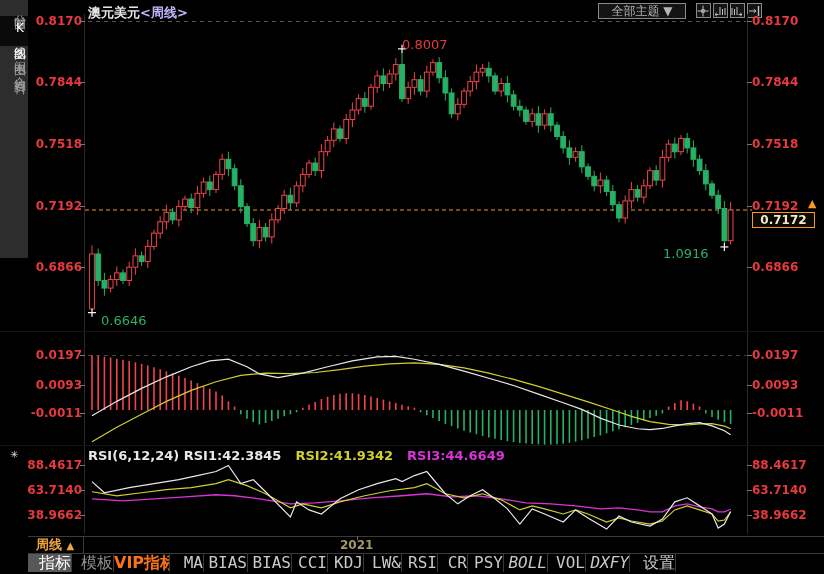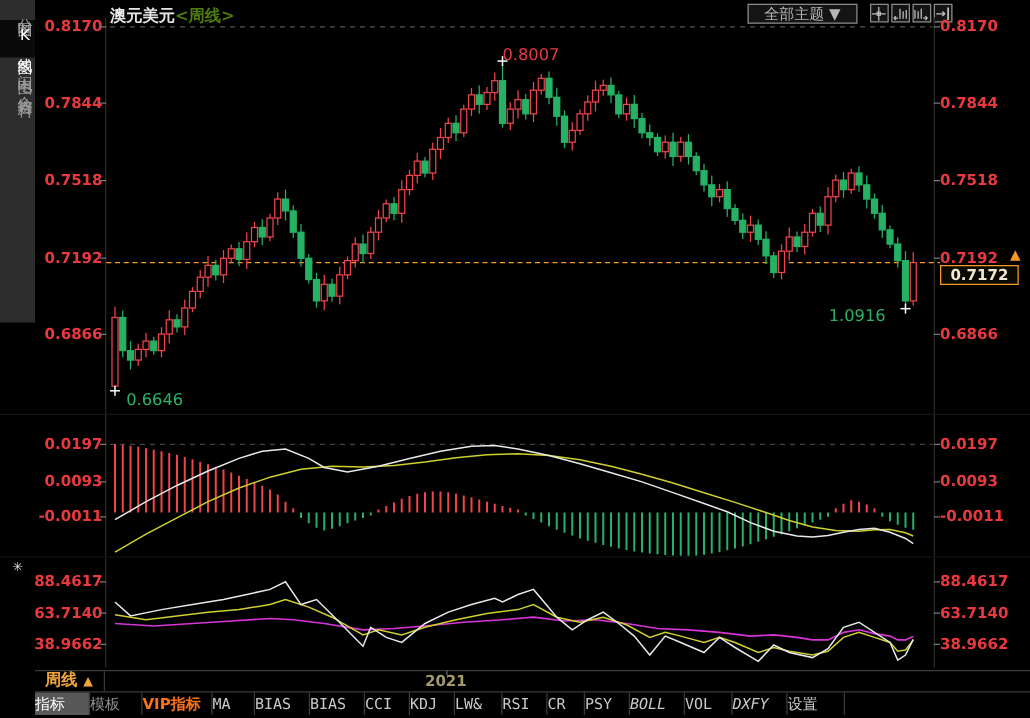--- a/index.html
+++ b/index.html
@@ -7,21 +7,21 @@
   body{font-family:"DejaVu Sans",sans-serif;position:relative;color:#ccc}
   #app{position:absolute;inset:0}
   
   .sidebar{position:absolute;left:0;top:0;width:28px;height:258px;background:#2d2d2d}
   .side-tab{writing-mode:vertical-rl;text-orientation:upright;width:28px;text-align:center;
     color:#9c9c9c;font-size:12px;letter-spacing:2px;padding:5px 0;cursor:pointer}
   .side-tab.sel{background:#0a0a0a;color:#fff}
   
   .chart-title{position:absolute;left:88px;top:4px;font-size:13px;font-weight:bold}
   .chart-title .sym{color:#e6e6e6}
-  .chart-title .per{color:#4d7c0f}
+  .chart-title .per{color:#c4b5fd}
   .theme-dd{position:absolute;left:598px;top:3px;width:88px;height:16px;line-height:14px;
     border:1px solid #8a8a8a;background:#141414;color:#b5b5b5;font-size:12px;text-align:center;cursor:pointer}
   .icon-btn{position:absolute;top:3px;width:15px;height:15px;border:1px solid #8a8a8a;background:#141414;cursor:pointer}
   .icon-btn svg{display:block;margin:1px auto}
   
   .axl{position:absolute;font-size:12px;color:#e8393f;height:14px;line-height:14px;font-weight:bold}
   .axl.L{left:26px;width:56px;text-align:right}
   .axl.R{left:752px;width:64px;text-align:left}
   .tick{position:absolute;height:1px;background:#777}
   .vline{position:absolute;width:1px;background:#232323}
@@ -37,21 +37,21 @@
   .phead span{margin-right:14px}
   .phead .w{color:#e8e8e8}.phead .y{color:#cfcf2f}.phead .m{color:#d834d8}
   .star{position:absolute;left:10px;top:449px;color:#ddd;font-size:10px}
   
   .period-cell{position:absolute;left:28px;top:537px;width:56px;height:16px;border-right:1px solid #3a3a3a;
     color:#f0a63c;font-size:13px;font-weight:bold;padding-left:8px;line-height:16px;cursor:pointer}
   .period-cell .tri{font-size:10px}
   .year-lab{position:absolute;left:340px;top:538px;color:#a39a6b;font-size:12px;font-weight:bold}
   .toolbar{position:absolute;left:28px;top:553px;width:796px;height:19px;border-top:1px solid #3a3a3a;
     background:#000;display:flex;align-items:stretch}
-  .tb-tab{border-right:1px solid #3a3a3a;font-size:12px;line-height:18px;text-align:left;
+  .tb-tab{border-right:1px solid #3a3a3a;font-size:16px;line-height:18px;text-align:right;
     color:#c9c9c9;font-family:"DejaVu Sans Mono",monospace;cursor:pointer;overflow:hidden;white-space:nowrap}
   .tb-tab.cn{font-family:"DejaVu Sans",sans-serif}
   .tb-tab.selected{background:#585858;color:#fff}
   .tb-tab.dim{color:#8f8f8f}
   .tb-tab.vip{color:#f97316;font-weight:bold}
   svg{position:absolute;left:0}
 </style>
 </head>
 <body>
 <div id="app">
@@ -438,20 +438,23 @@
 <div class="hsep" style="top:331px;background:#151515"></div>
 <div class="hsep" style="top:445px;background:#151515"></div>
 <div class="hsep" style="top:536px;background:#3a3a3a;left:28px;width:796px"></div>
 
 <div class="anno red" style="left:402px;top:37px">0.8007</div>
 <div class="anno grn" style="left:101px;top:313px">0.6646</div>
 <div class="anno grn" style="left:663px;top:246px">1.0916</div>
 <div class="badge">0.7172</div>
 <div class="up-arrow">▲</div>
 
+<div class="phead" style="top:448px">
+  <span class="w">RSI(6,12,24) RSI1:42.3845</span><span class="y">RSI2:41.9342</span><span class="m">RSI3:44.6649</span>
+</div>
 <div class="star">✳</div>
 
 <div class="period-cell">
   <span>周线</span>
   <span class="tri">▲</span>
 </div>
 <div class="year-lab">2021</div>
 <div class="toolbar" id="toolbar">
       <div class="tb-tab selected cn" style="width: 44px;">指标</div>
       <div class="tb-tab dim cn" style="width: 42px;">模板</div>

